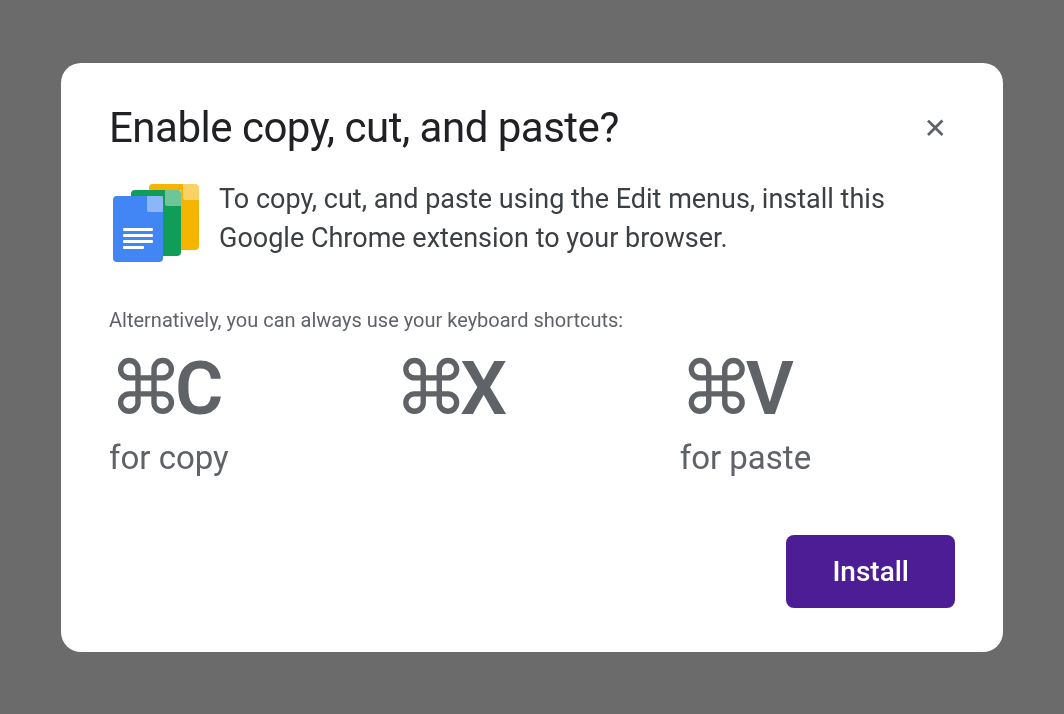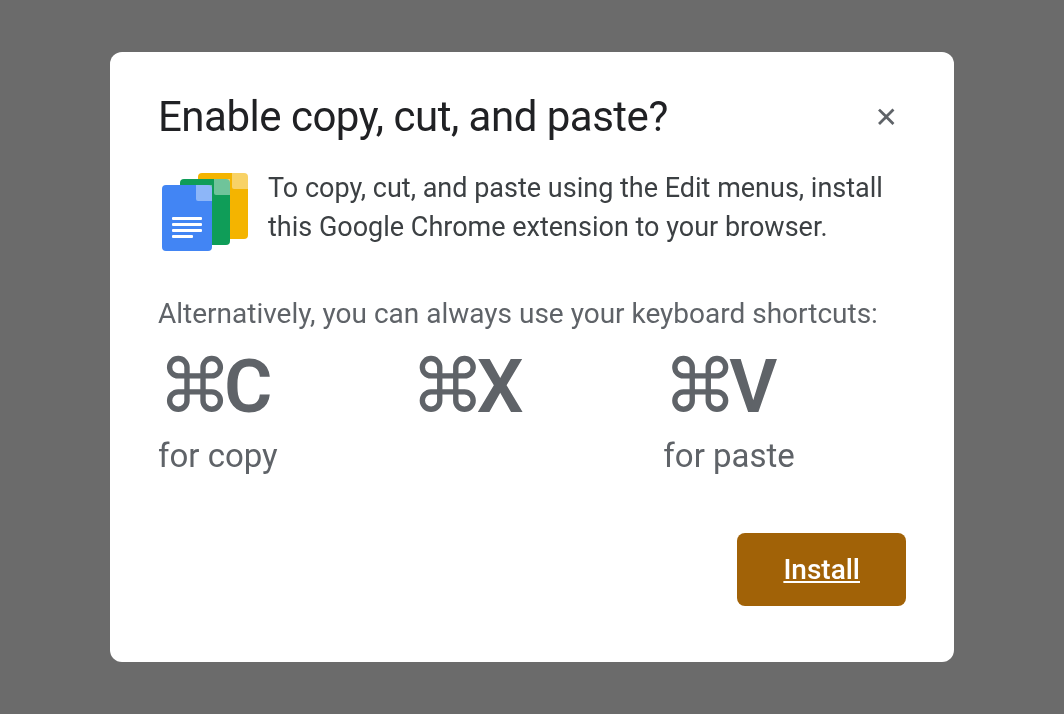--- a/index.html
+++ b/index.html
@@ -11,23 +11,23 @@
       font-family: 'Google Sans', Roboto, Arial, sans-serif;
       background: #6b6b6b;
       width: 1064px;
       height: 714px;
       display: flex;
       align-items: center;
       justify-content: center;
     }
     .dialog {
       background: #fff;
-      border-radius: 12px;
-      width: 844px;
-      padding: 40px 48px 56px 48px;
+      border-radius: 20px;
+      width: 942px;
+      padding: 40px 48px 44px 48px;
       position: relative;
     }
     .dialog-header {
       display: flex;
       align-items: flex-start;
       justify-content: space-between;
       margin-bottom: 28px;
     }
     .dialog-title {
       font-size: 42px;
@@ -102,21 +102,21 @@
     }
     .file-docs .lines div:last-child {
       width: 70%;
     }
     .intro-text {
       font-size: 27px;
       line-height: 1.45;
       color: #3c4043;
     }
     .alt-text {
-      font-size: 28px;
+      font-size: 20px;
       color: #5f6368;
       margin-bottom: 20px;
     }
     .shortcuts {
       display: flex;
       gap: 10px;
       margin-bottom: 58px;
     }
     .shortcut {
       flex: 1;
@@ -135,30 +135,29 @@
     }
     .shortcut-label {
       font-size: 33px;
       color: #5f6368;
     }
     .dialog-footer {
       display: flex;
       justify-content: flex-end;
     }
     .install-btn {
-      background: #a16207;
+      background: #4c1d95;
       color: #fff;
       border: none;
       border-radius: 8px;
       font-size: 28px;
       font-weight: 500;
       padding: 20px 46px;
       cursor: pointer;
       font-family: inherit;
-      text-decoration: underline;
     }
   </style>
 </head>
 <body>
 
 <div class="dialog">
   <div class="dialog-header">
     <h1 class="dialog-title">Enable copy, cut, and paste?</h1>
     <button class="close-btn">
       <span>✕</span>

